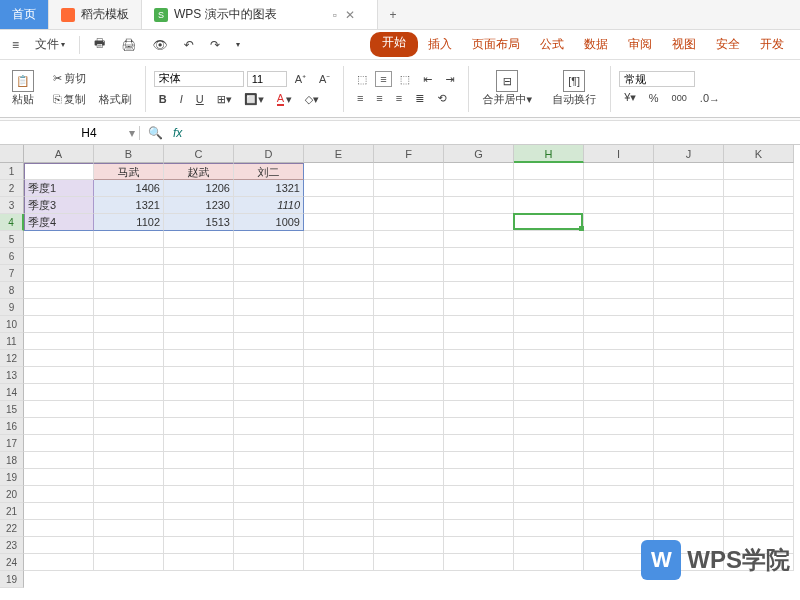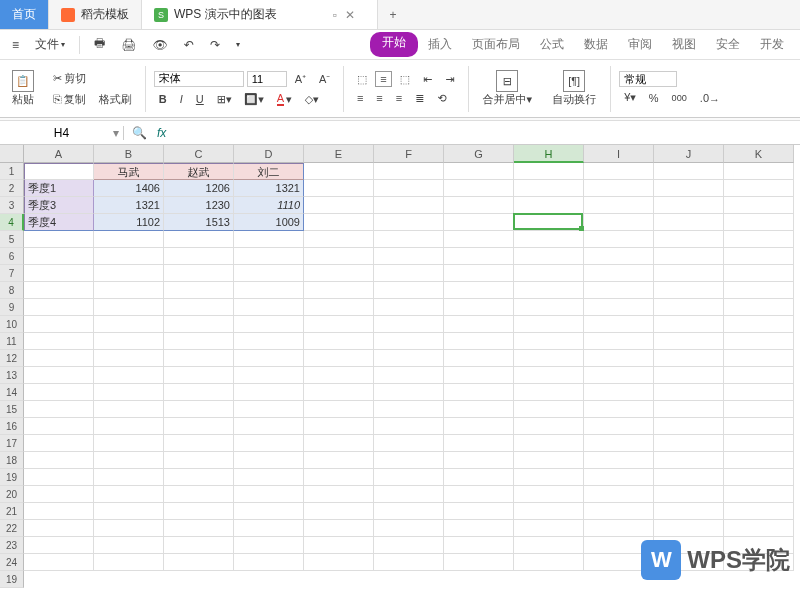--- a/index.html
+++ b/index.html
@@ -12,40 +12,40 @@
 .tab.doc { background: #fff; }
 .tab-icon { width: 14px; height: 14px; border-radius: 2px; display: inline-block; }
 .tab-add { width: 30px; display: flex; align-items: center; justify-content: center; cursor: pointer; color: #666; }
 .win-ctrl { margin-left: auto; display: flex; align-items: center; padding: 0 10px; gap: 8px; color: #888; }
 
 
 .menubar { display: flex; height: 30px; align-items: center; padding: 0 6px; gap: 4px; border-bottom: 1px solid #e0e0e0; }
 .menu-btn { padding: 2px 6px; cursor: pointer; color: #444; display: flex; align-items: center; gap: 2px; }
 .sep { width: 1px; height: 18px; background: #ddd; margin: 0 4px; }
 .menu-tabs { display: flex; margin-left: auto; gap: 0; }
-.menu-tab { padding: 4px 10px; cursor: pointer; color: #737373; }
-.menu-tab.active { background: #a21caf; color: #fff; border-radius: 10px; padding: 2px 12px; }
+.menu-tab { padding: 4px 10px; cursor: pointer; color: #c2410c; }
+.menu-tab.active { background: #c2410c; color: #fff; border-radius: 10px; padding: 2px 12px; }
 
 
 .ribbon { display: flex; height: 58px; border-bottom: 1px solid #ccc; padding: 4px 6px; gap: 8px; align-items: center; }
 .ribbon-group { display: flex; flex-direction: column; gap: 2px; }
 .ribbon-row { display: flex; align-items: center; gap: 3px; }
 .rbtn { padding: 1px 4px; cursor: pointer; font-size: 11px; color: #444; display: flex; align-items: center; gap: 2px; border: 1px solid transparent; }
 .vsep { width: 1px; height: 46px; background: #ddd; }
 .font-sel { border: 1px solid #ccc; padding: 1px 4px; font-size: 11px; width: 90px; background: #fff; }
 .size-sel { border: 1px solid #ccc; padding: 1px 4px; font-size: 11px; width: 40px; background: #fff; }
 .big-btn { display: flex; flex-direction: column; align-items: center; padding: 2px 6px; cursor: pointer; font-size: 11px; color: #444; }
 .big-icon { width: 22px; height: 22px; border: 1px solid #888; display: flex; align-items: center; justify-content: center; }
 
 
 .thin-line { height: 3px; background: #fafafa; border-bottom: 1px solid #ddd; }
 
 
 .formula-bar { display: flex; height: 24px; align-items: center; border-bottom: 1px solid #ccc; }
-.name-box { width: 124px; border-right: 1px solid #ccc; display: flex; align-items: center; justify-content: center; font-size: 12px; position: relative; }
+.name-box { width: 140px; border-right: 1px solid #ccc; display: flex; align-items: center; justify-content: flex-end; font-size: 12px; position: relative; }
 .name-box input { border: none; width: 100px; text-align: center; font-size: 12px; outline: none; }
 .name-box .dd { position: absolute; right: 4px; color: #888; }
 .fx-area { display: flex; align-items: center; gap: 10px; padding: 0 8px; flex: 1; }
 
 
 .grid-wrap { position: relative; }
 .corner { position: absolute; left: 0; top: 0; width: 24px; height: 18px; background: #e8e8e8; border-right: 1px solid #bbb; border-bottom: 1px solid #bbb; }
 .col-headers { display: flex; margin-left: 24px; height: 18px; }
 .col-h { width: 70px; background: #e8e8e8; border-right: 1px solid #ccc; border-bottom: 1px solid #bbb; text-align: center; font-size: 11px; line-height: 18px; color: #555; }
 .col-h.sel { background: #d4e8d4; color: #2a7a2a; border-bottom: 2px solid #4caf50; }
@@ -176,21 +176,21 @@
     <span class="big-icon">⊟</span>
     <span><span>合并居中</span>▾</span>
   </div>
   <div class="big-btn">
     <span class="big-icon">[¶]</span>
     <span>自动换行</span>
   </div>
   <div class="vsep"></div>
   <div class="ribbon-group">
     <div class="ribbon-row">
-      <input class="font-sel" style="width: 58px;" value="常规">
+      <input class="font-sel" style="width: 76px;" value="常规">
     </div>
     <div class="ribbon-row">
       <span class="rbtn">¥▾</span>
       <span class="rbtn">%</span>
       <span class="rbtn">
           <sup>000</sup>
         </span>
       <span class="rbtn">.0→</span>
     </div>
   </div>

